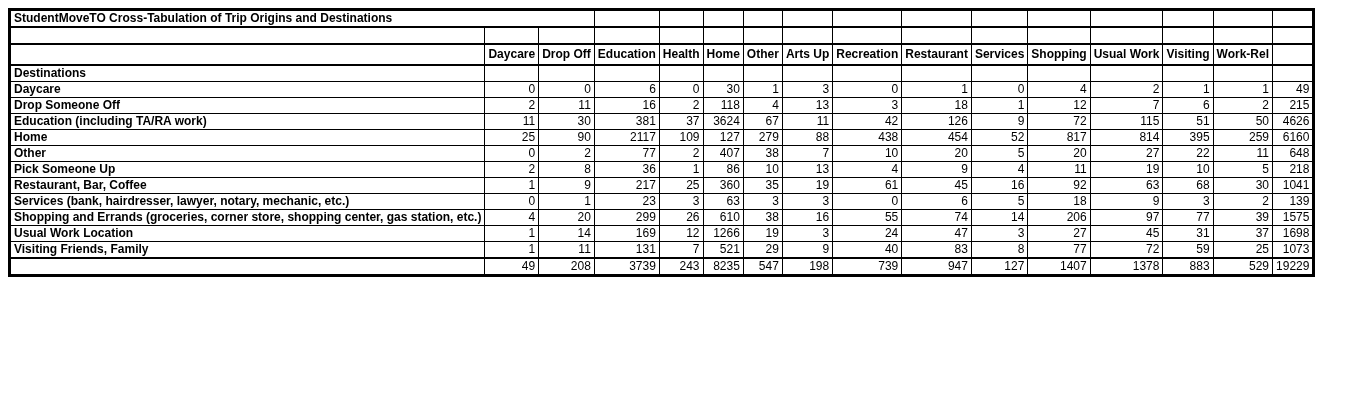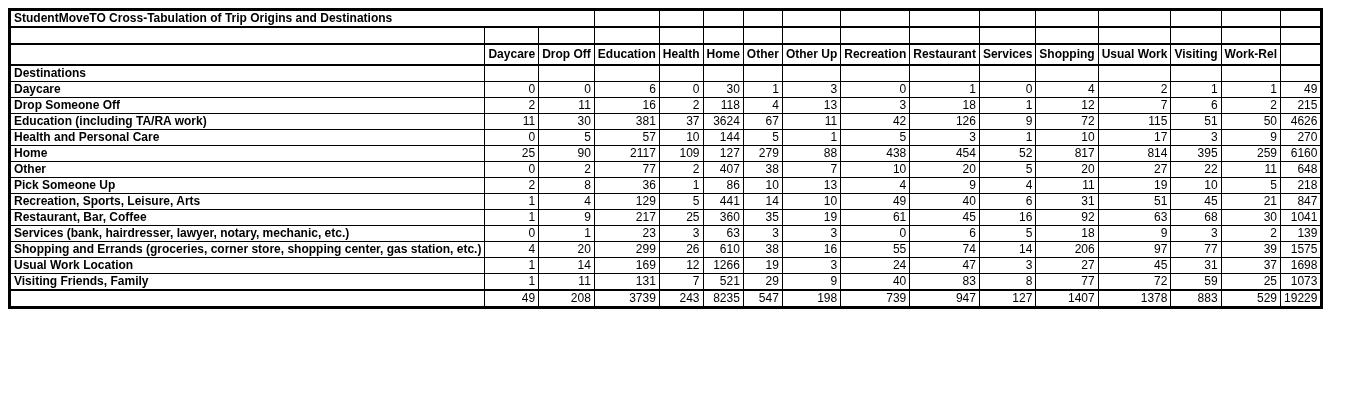--- a/index.html
+++ b/index.html
@@ -84,21 +84,21 @@
           <td></td>
         </tr>
         <tr class="r-head">
           <td></td>
           <td class="lbl">Daycare</td>
           <td class="lbl">Drop Off</td>
           <td class="lbl">Education</td>
           <td class="lbl">Health</td>
           <td class="lbl">Home</td>
           <td class="lbl">Other</td>
-          <td class="lbl">Other Up</td>
+          <td class="lbl">Arts Up</td>
           <td class="lbl">Recreation</td>
           <td class="lbl">Restaurant</td>
           <td class="lbl">Services</td>
           <td class="lbl">Shopping</td>
           <td class="lbl">Usual Work</td>
           <td class="lbl">Visiting</td>
           <td class="lbl">Work-Rel</td>
           <td></td>
         </tr>
         <tr>
@@ -165,38 +165,20 @@
           <td class="num">67</td>
           <td class="num">11</td>
           <td class="num">42</td>
           <td class="num">126</td>
           <td class="num">9</td>
           <td class="num">72</td>
           <td class="num">115</td>
           <td class="num">51</td>
           <td class="num">50</td>
           <td class="num">4626</td>
-        </tr>
-        <tr>
-          <td class="lbl">Health and Personal Care</td>
-          <td class="num">0</td>
-          <td class="num">5</td>
-          <td class="num">57</td>
-          <td class="num">10</td>
-          <td class="num">144</td>
-          <td class="num">5</td>
-          <td class="num">1</td>
-          <td class="num">5</td>
-          <td class="num">3</td>
-          <td class="num">1</td>
-          <td class="num">10</td>
-          <td class="num">17</td>
-          <td class="num">3</td>
-          <td class="num">9</td>
-          <td class="num">270</td>
         </tr>
         <tr>
           <td class="lbl">Home</td>
           <td class="num">25</td>
           <td class="num">90</td>
           <td class="num">2117</td>
           <td class="num">109</td>
           <td class="num">127</td>
           <td class="num">279</td>
           <td class="num">88</td>
@@ -239,38 +221,20 @@
           <td class="num">4</td>
           <td class="num">9</td>
           <td class="num">4</td>
           <td class="num">11</td>
           <td class="num">19</td>
           <td class="num">10</td>
           <td class="num">5</td>
           <td class="num">218</td>
         </tr>
         <tr>
-          <td class="lbl">Recreation, Sports, Leisure, Arts</td>
-          <td class="num">1</td>
-          <td class="num">4</td>
-          <td class="num">129</td>
-          <td class="num">5</td>
-          <td class="num">441</td>
-          <td class="num">14</td>
-          <td class="num">10</td>
-          <td class="num">49</td>
-          <td class="num">40</td>
-          <td class="num">6</td>
-          <td class="num">31</td>
-          <td class="num">51</td>
-          <td class="num">45</td>
-          <td class="num">21</td>
-          <td class="num">847</td>
-        </tr>
-        <tr>
           <td class="lbl">Restaurant, Bar, Coffee</td>
           <td class="num">1</td>
           <td class="num">9</td>
           <td class="num">217</td>
           <td class="num">25</td>
           <td class="num">360</td>
           <td class="num">35</td>
           <td class="num">19</td>
           <td class="num">61</td>
           <td class="num">45</td>

